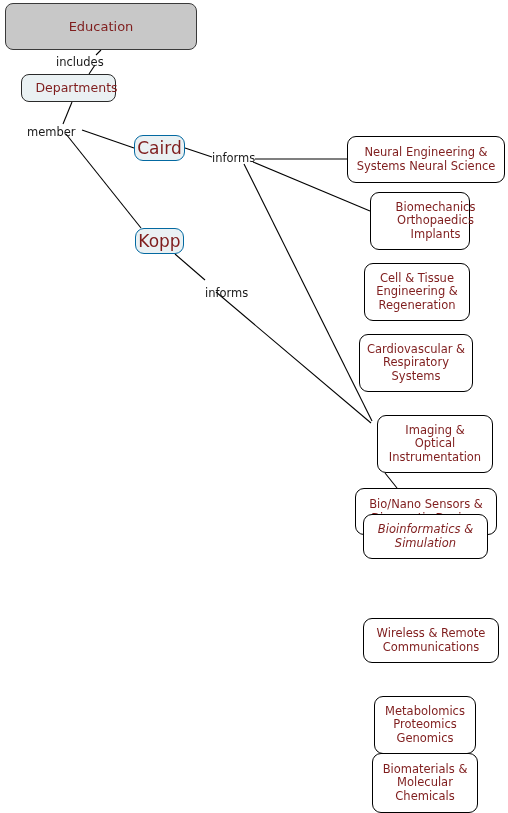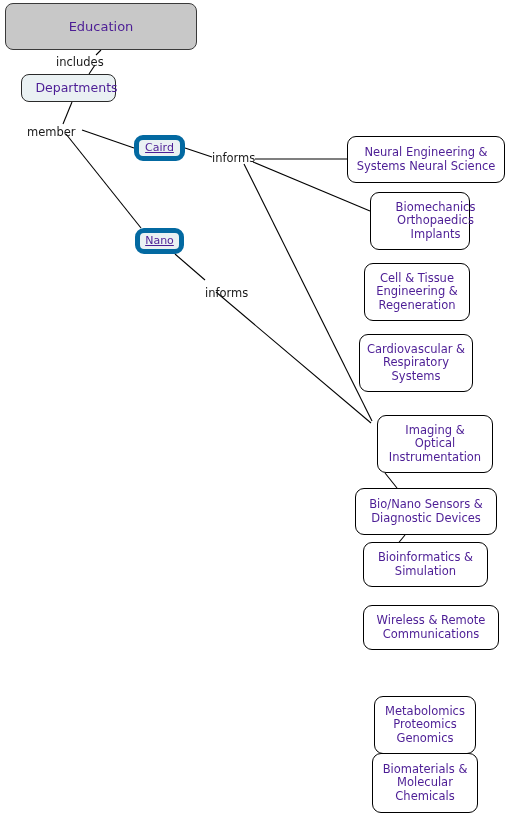--- a/index.html
+++ b/index.html
@@ -26,21 +26,21 @@
     height: 813px;
     pointer-events: none;
   }
   .node {
     position: absolute;
     box-sizing: border-box;
     display: flex;
     align-items: center;
     justify-content: center;
     text-align: center;
-    color: #4c1d95;
+    color: #7f1d1d;
     background: #ffffff;
     border: 1px solid #000000;
     border-radius: 9px;
     line-height: 1.18;
     white-space: pre-line;
     z-index: 2;
   }
   .node.root {
     background: #c8c8c8;
     border: 1px solid #3a3a3a;
@@ -49,24 +49,23 @@
   }
   .node.dept {
     background: #eaf1f3;
     border: 1px solid #2a2a2a;
     border-radius: 8px;
     font-size: 12.5px;
     padding-left: 16px;
   }
   .node.person {
     background: #eaf1f3;
-    border: 5px solid #0369a1;
+    border: 1px solid #0369a1;
     border-radius: 9px;
-    font-size: 11px;
-    text-decoration: underline;
+    font-size: 17px;
   }
   .node.topic {
     font-size: 11.5px;
     padding: 2px 5px;
   }
   .edge-label {
     position: absolute;
     font-size: 11.5px;
     color: #1a1a1a;
     background: transparent;
@@ -96,21 +95,21 @@
         <path d="M 405 535 L 396 546"></path>
       </g>
   </svg>
 
   <div class="node root" style="left: 5px; top: 3px; width: 192px; height: 47px;">Education</div>
 
   <div class="node dept" style="left: 21px; top: 74px; width: 95px; height: 28px;">Departments</div>
 
   <div class="node person" style="left: 134px; top: 135px; width: 51px; height: 26px;">Caird</div>
 
-  <div class="node person" style="left: 135px; top: 228px; width: 49px; height: 26px;">Nano</div>
+  <div class="node person" style="left: 135px; top: 228px; width: 49px; height: 26px;">Kopp</div>
 
   <div class="node topic" style="left: 347px; top: 136px; width: 158px; height: 47px;">Neural Engineering &amp;
 Systems Neural Science</div>
 
   <div class="node topic" style="left: 370px; top: 192px; width: 100px; height: 58px; padding-left: 36px;">Biomechanics
 Orthopaedics
 Implants</div>
 
   <div class="node topic" style="left: 364px; top: 263px; width: 106px; height: 58px;">Cell &amp; Tissue
 Engineering &amp;
@@ -120,24 +119,24 @@
 Respiratory
 Systems</div>
 
   <div class="node topic" style="left: 365px; top: 415px; width: 116px; height: 58px; margin-left: 12px;">Imaging &amp;
 Optical
 Instrumentation</div>
 
   <div class="node topic" style="left: 355px; top: 488px; width: 142px; height: 47px;">Bio/Nano Sensors &amp;
 Diagnostic Devices</div>
 
-  <div class="node topic" style="left: 363px; top: 542px; width: 125px; height: 45px;">Bioinformatics &amp;
+  <div class="node topic" style="left: 363px; top: 514px; width: 125px; height: 45px; font-style: italic;">Bioinformatics &amp;
 Simulation</div>
 
-  <div class="node topic" style="left: 363px; top: 605px; width: 136px; height: 45px;">Wireless &amp; Remote
+  <div class="node topic" style="left: 363px; top: 618px; width: 136px; height: 45px;">Wireless &amp; Remote
 Communications</div>
 
   <div class="node topic" style="left: 374px; top: 674px; width: 102px; height: 58px; margin-top: 22px;">Metabolomics
 Proteomics
 Genomics</div>
 
   <div class="node topic" style="left: 372px; top: 753px; width: 106px; height: 60px;">Biomaterials &amp;
 Molecular
 Chemicals</div>
 

